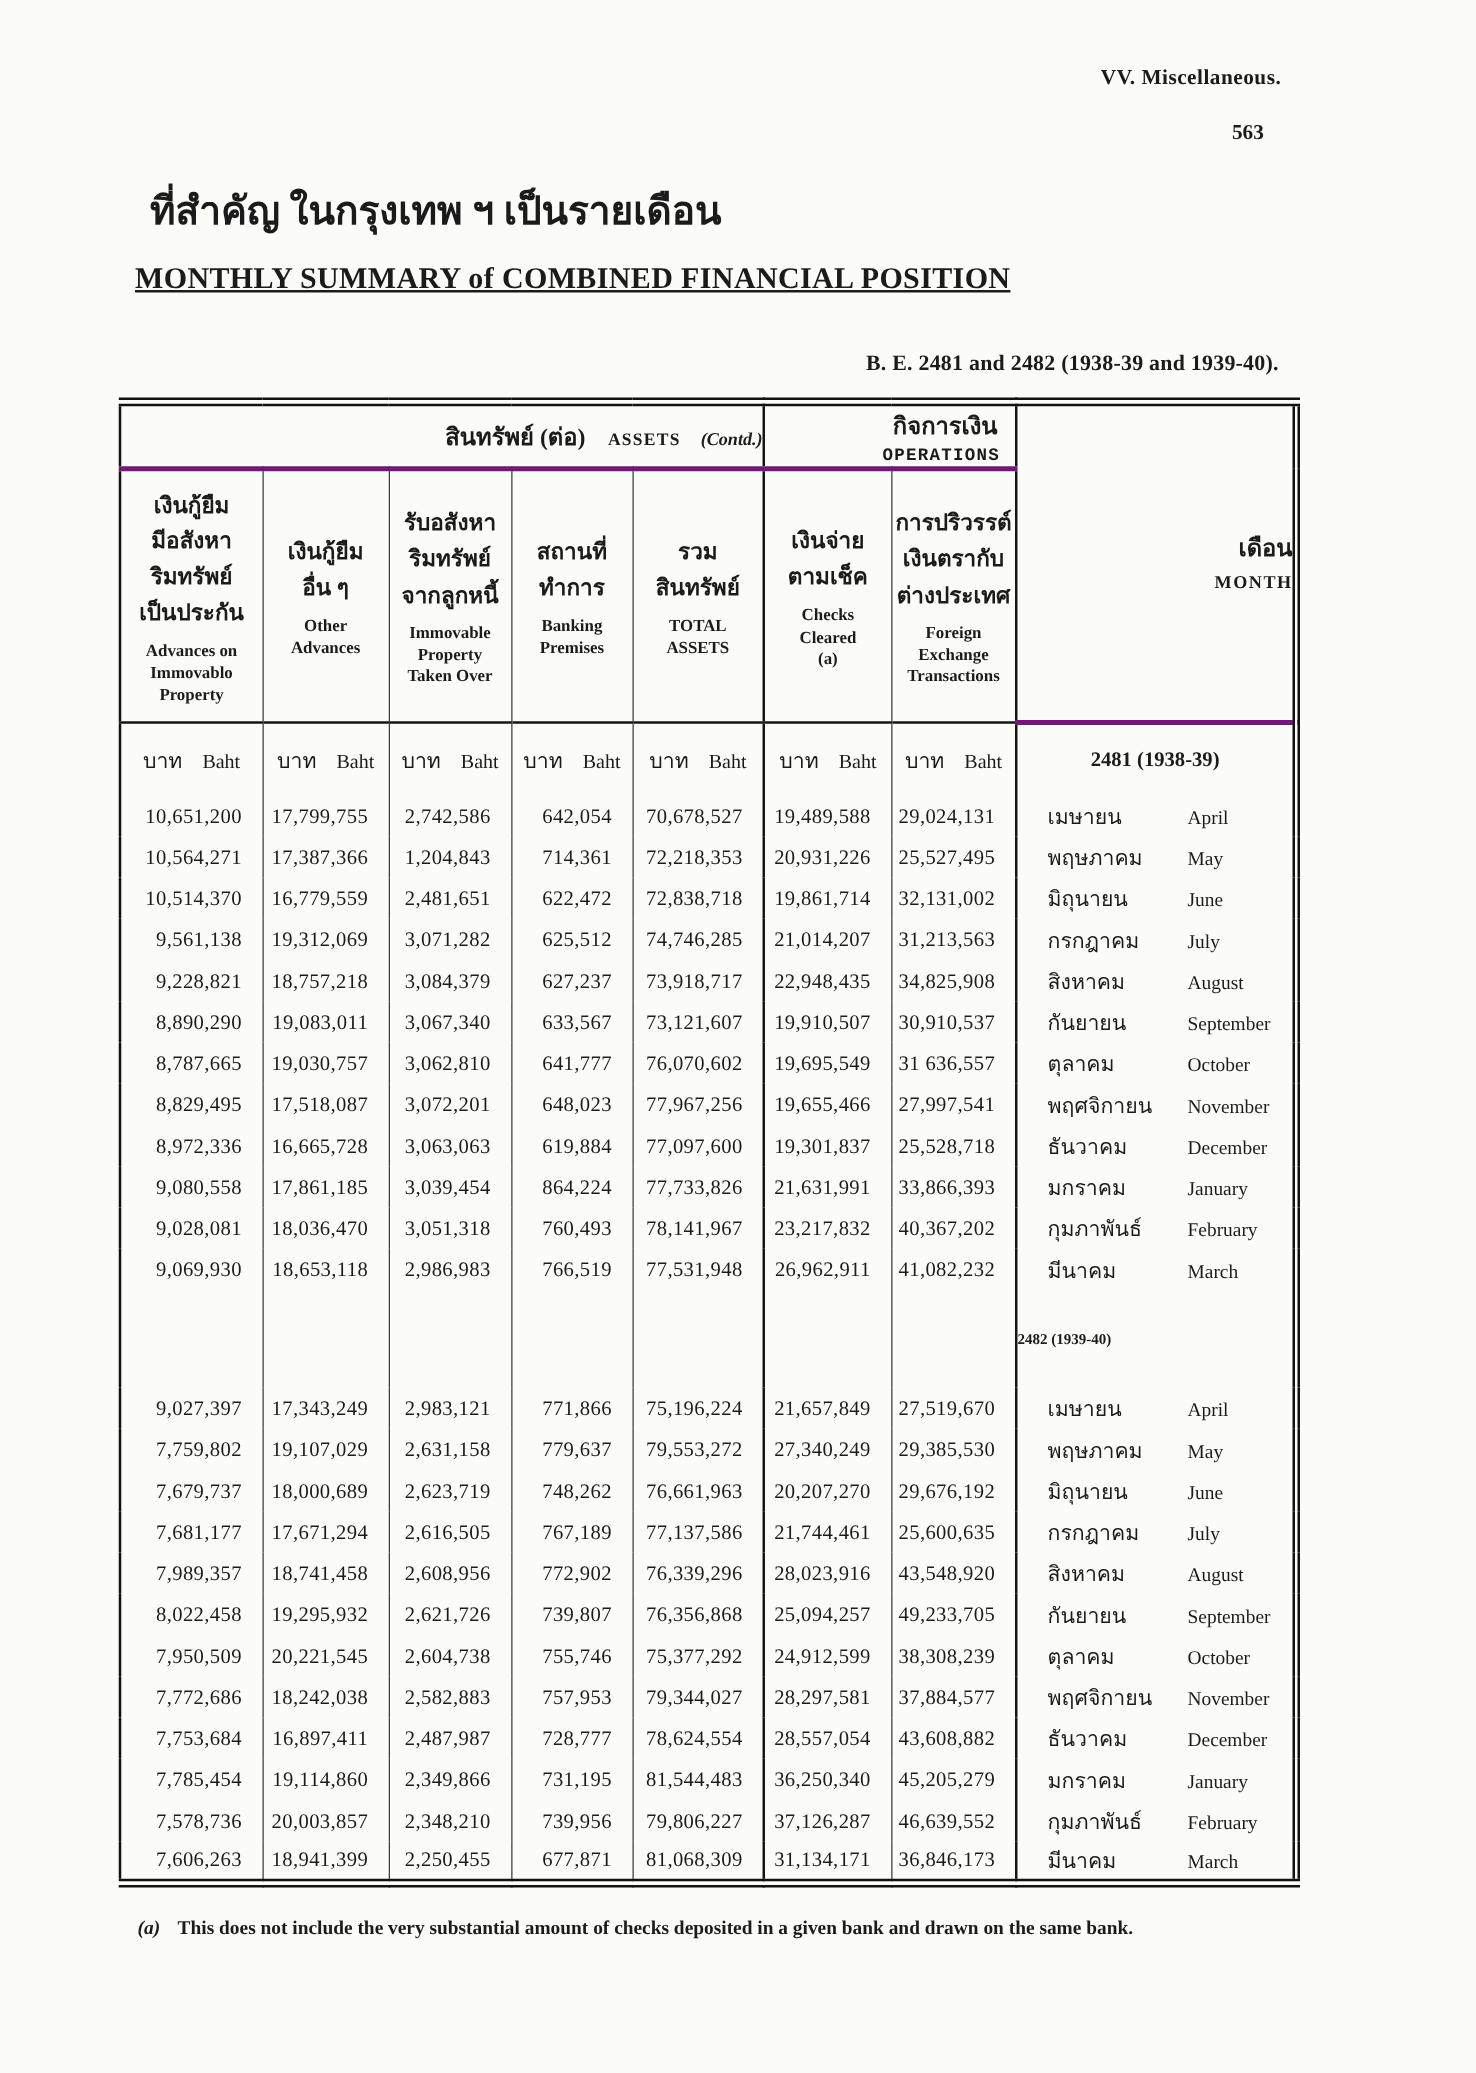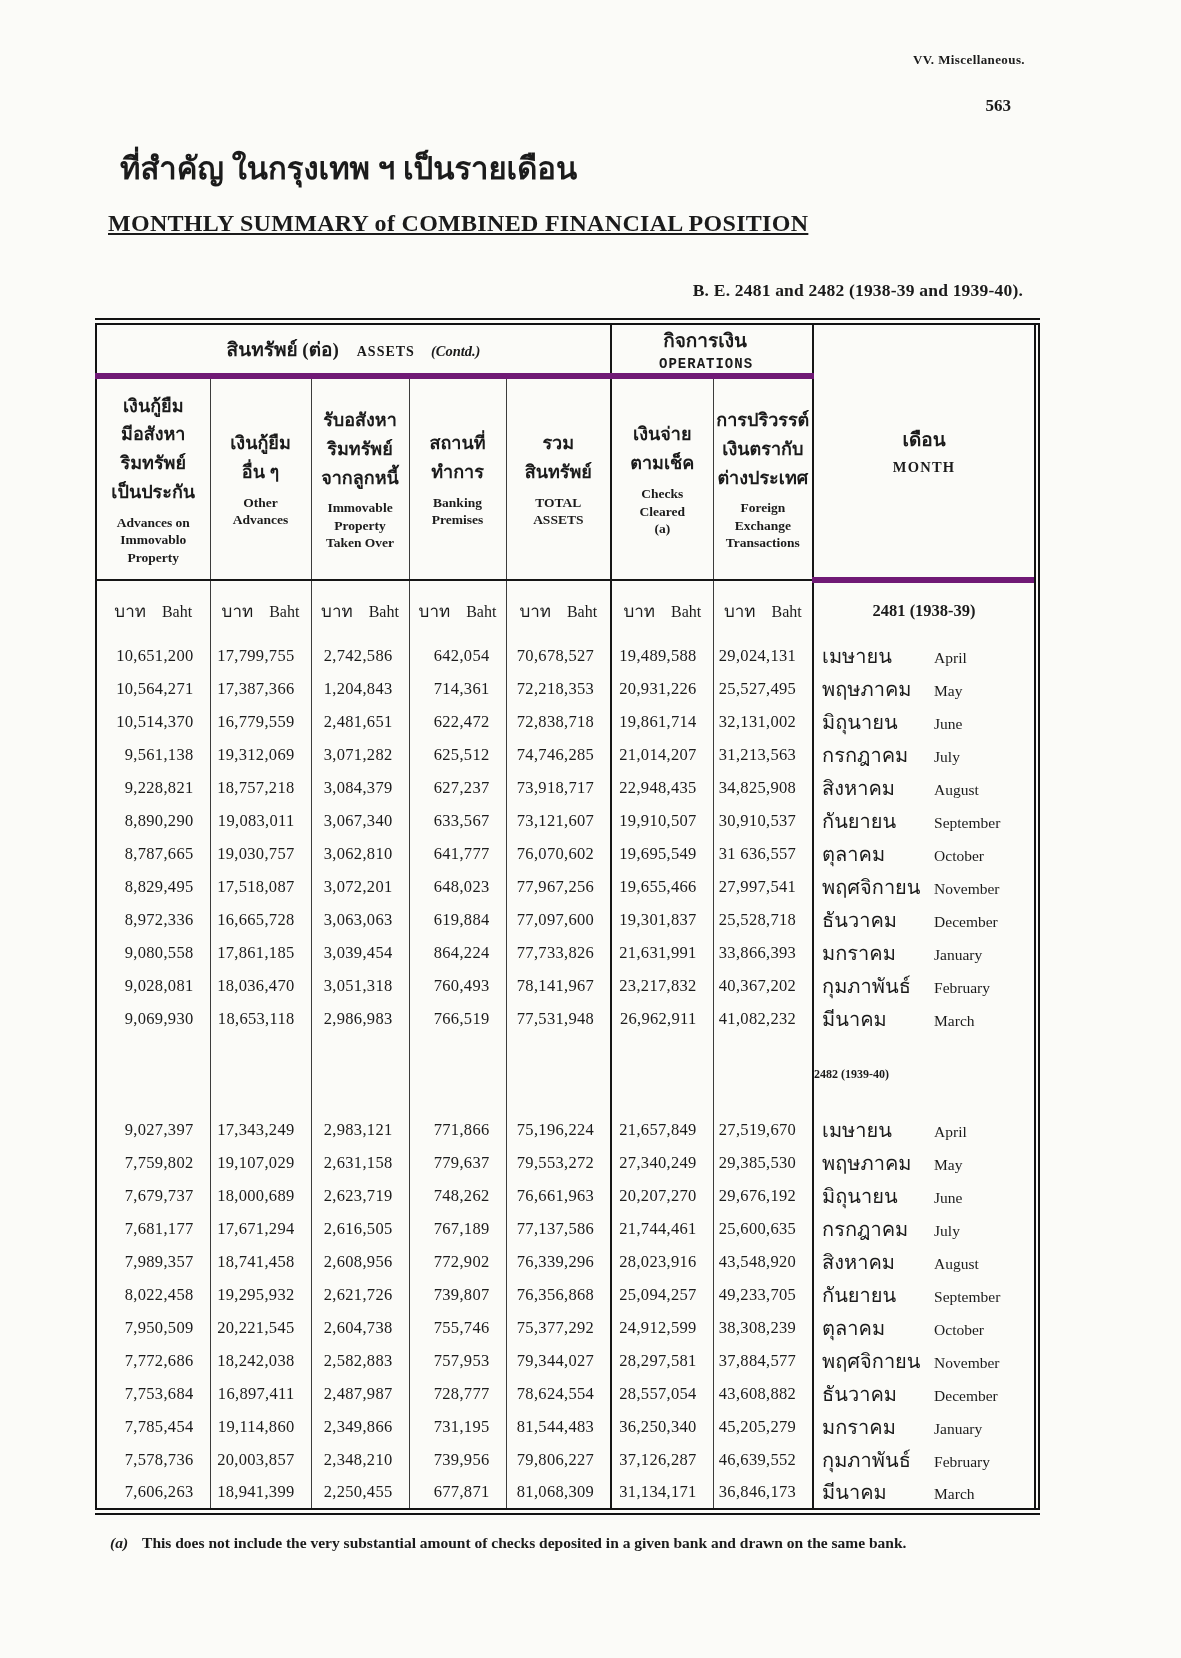--- a/index.html
+++ b/index.html
@@ -1,38 +1,38 @@
 <!DOCTYPE html>
 <html><head>
 <meta charset="utf-8">
 <style>
   html,body{margin:0;padding:0;}
   body{
     width:1181px;height:1658px;position:relative;overflow:hidden;
     background:#fbfbf8;color:#1b1b1b;
     font-family:"Liberation Serif","DejaVu Serif",serif;
   }
-  .top-right{position:absolute;top:52px;right:156px;font-size:13px;font-weight:700;letter-spacing:.4px;}
+  .top-right{position:absolute;top:52px;right:156px;font-size:17px;font-weight:700;letter-spacing:.4px;}
   .page-num{position:absolute;top:96px;right:170px;font-size:17px;font-weight:700;}
   .title-thai{position:absolute;top:150px;left:120px;margin:0;font-size:31px;font-weight:700;line-height:1.2;}
   .title-en{position:absolute;top:210px;left:108px;margin:0;font-size:24px;font-weight:700;letter-spacing:.3px;text-decoration:underline;}
   .subtitle{position:absolute;top:280px;right:158px;font-size:17.5px;font-weight:700;letter-spacing:.2px;}
 
   table.fin-table{
     position:absolute;top:318px;left:95px;width:941px;table-layout:fixed;
     border-collapse:collapse;
     border-top:7px double #121212;border-bottom:7px double #121212;
     border-right:6px double #121212;border-left:2px solid #121212;
   }
   .fin-table th,.fin-table td{padding:0;vertical-align:middle;font-weight:400;}
   
   .c2,.c3,.c4,.c5,.c7{border-left:1px solid #3c3c3c;}
   .c6,.c8{border-left:2px solid #161616;}
 
-  tr.group-row th{height:46px;border-bottom:6px solid #701a75;text-align:center;}
+  tr.group-row th{height:46px;border-bottom:4px solid #701a75;text-align:right;}
   .group-assets{padding-left:30px;}
   .group-ops{padding-left:14px;border-left:2px solid #161616;font-family:Liberation Mono, monospace;}
   .g-thai{font-size:19px;font-weight:700;margin-right:14px;}
   .g-en{font-size:14px;font-weight:700;letter-spacing:1px;margin-right:12px;}
   .g-contd{font-size:14.5px;font-style:italic;font-weight:700;}
 
   tr.colhead-row th{height:200px;border-bottom:2px solid #161616;text-align:center;}
   th.month-head{border-left:2px solid #161616;border-bottom:2px solid #161616;text-align:center;}
   .th-thai{font-size:18px;font-weight:700;line-height:1.6;white-space:pre-line;}
   .th-en{font-size:13.5px;font-weight:700;line-height:1.3;white-space:pre-line;margin-top:7px;}
@@ -45,21 +45,21 @@
   td.baht-month{font-weight:700;font-size:16.5px;text-align:center;}
 
   tbody tr{height:33px;}
   tbody td.n{
     text-align:right;padding-right:16px;font-size:16.5px;letter-spacing:.3px;
     font-family:"Liberation Serif","DejaVu Serif",serif;
   }
   tr.break-row{height:78px;}
   td.year-cell{font-weight:700;font-size:12px;}
   td.month-cell{font-size:16px;}
-  .m-th{display:inline-block;width:112px;padding-left:8px;font-size:20px;}
+  .m-th{display:inline-block;width:112px;padding-left:24px;font-size:17px;}
   .m-en{display:inline-block;font-size:15.5px;}
 
   .footnote{position:absolute;top:1534px;left:110px;width:925px;font-size:15.5px;font-weight:700;}
   .fn-marker{font-style:italic;margin-right:14px;}
 </style>
 </head>
 <body>
 
 <div class="top-right">VV. Miscellaneous.</div>
 <div class="page-num">563</div>

